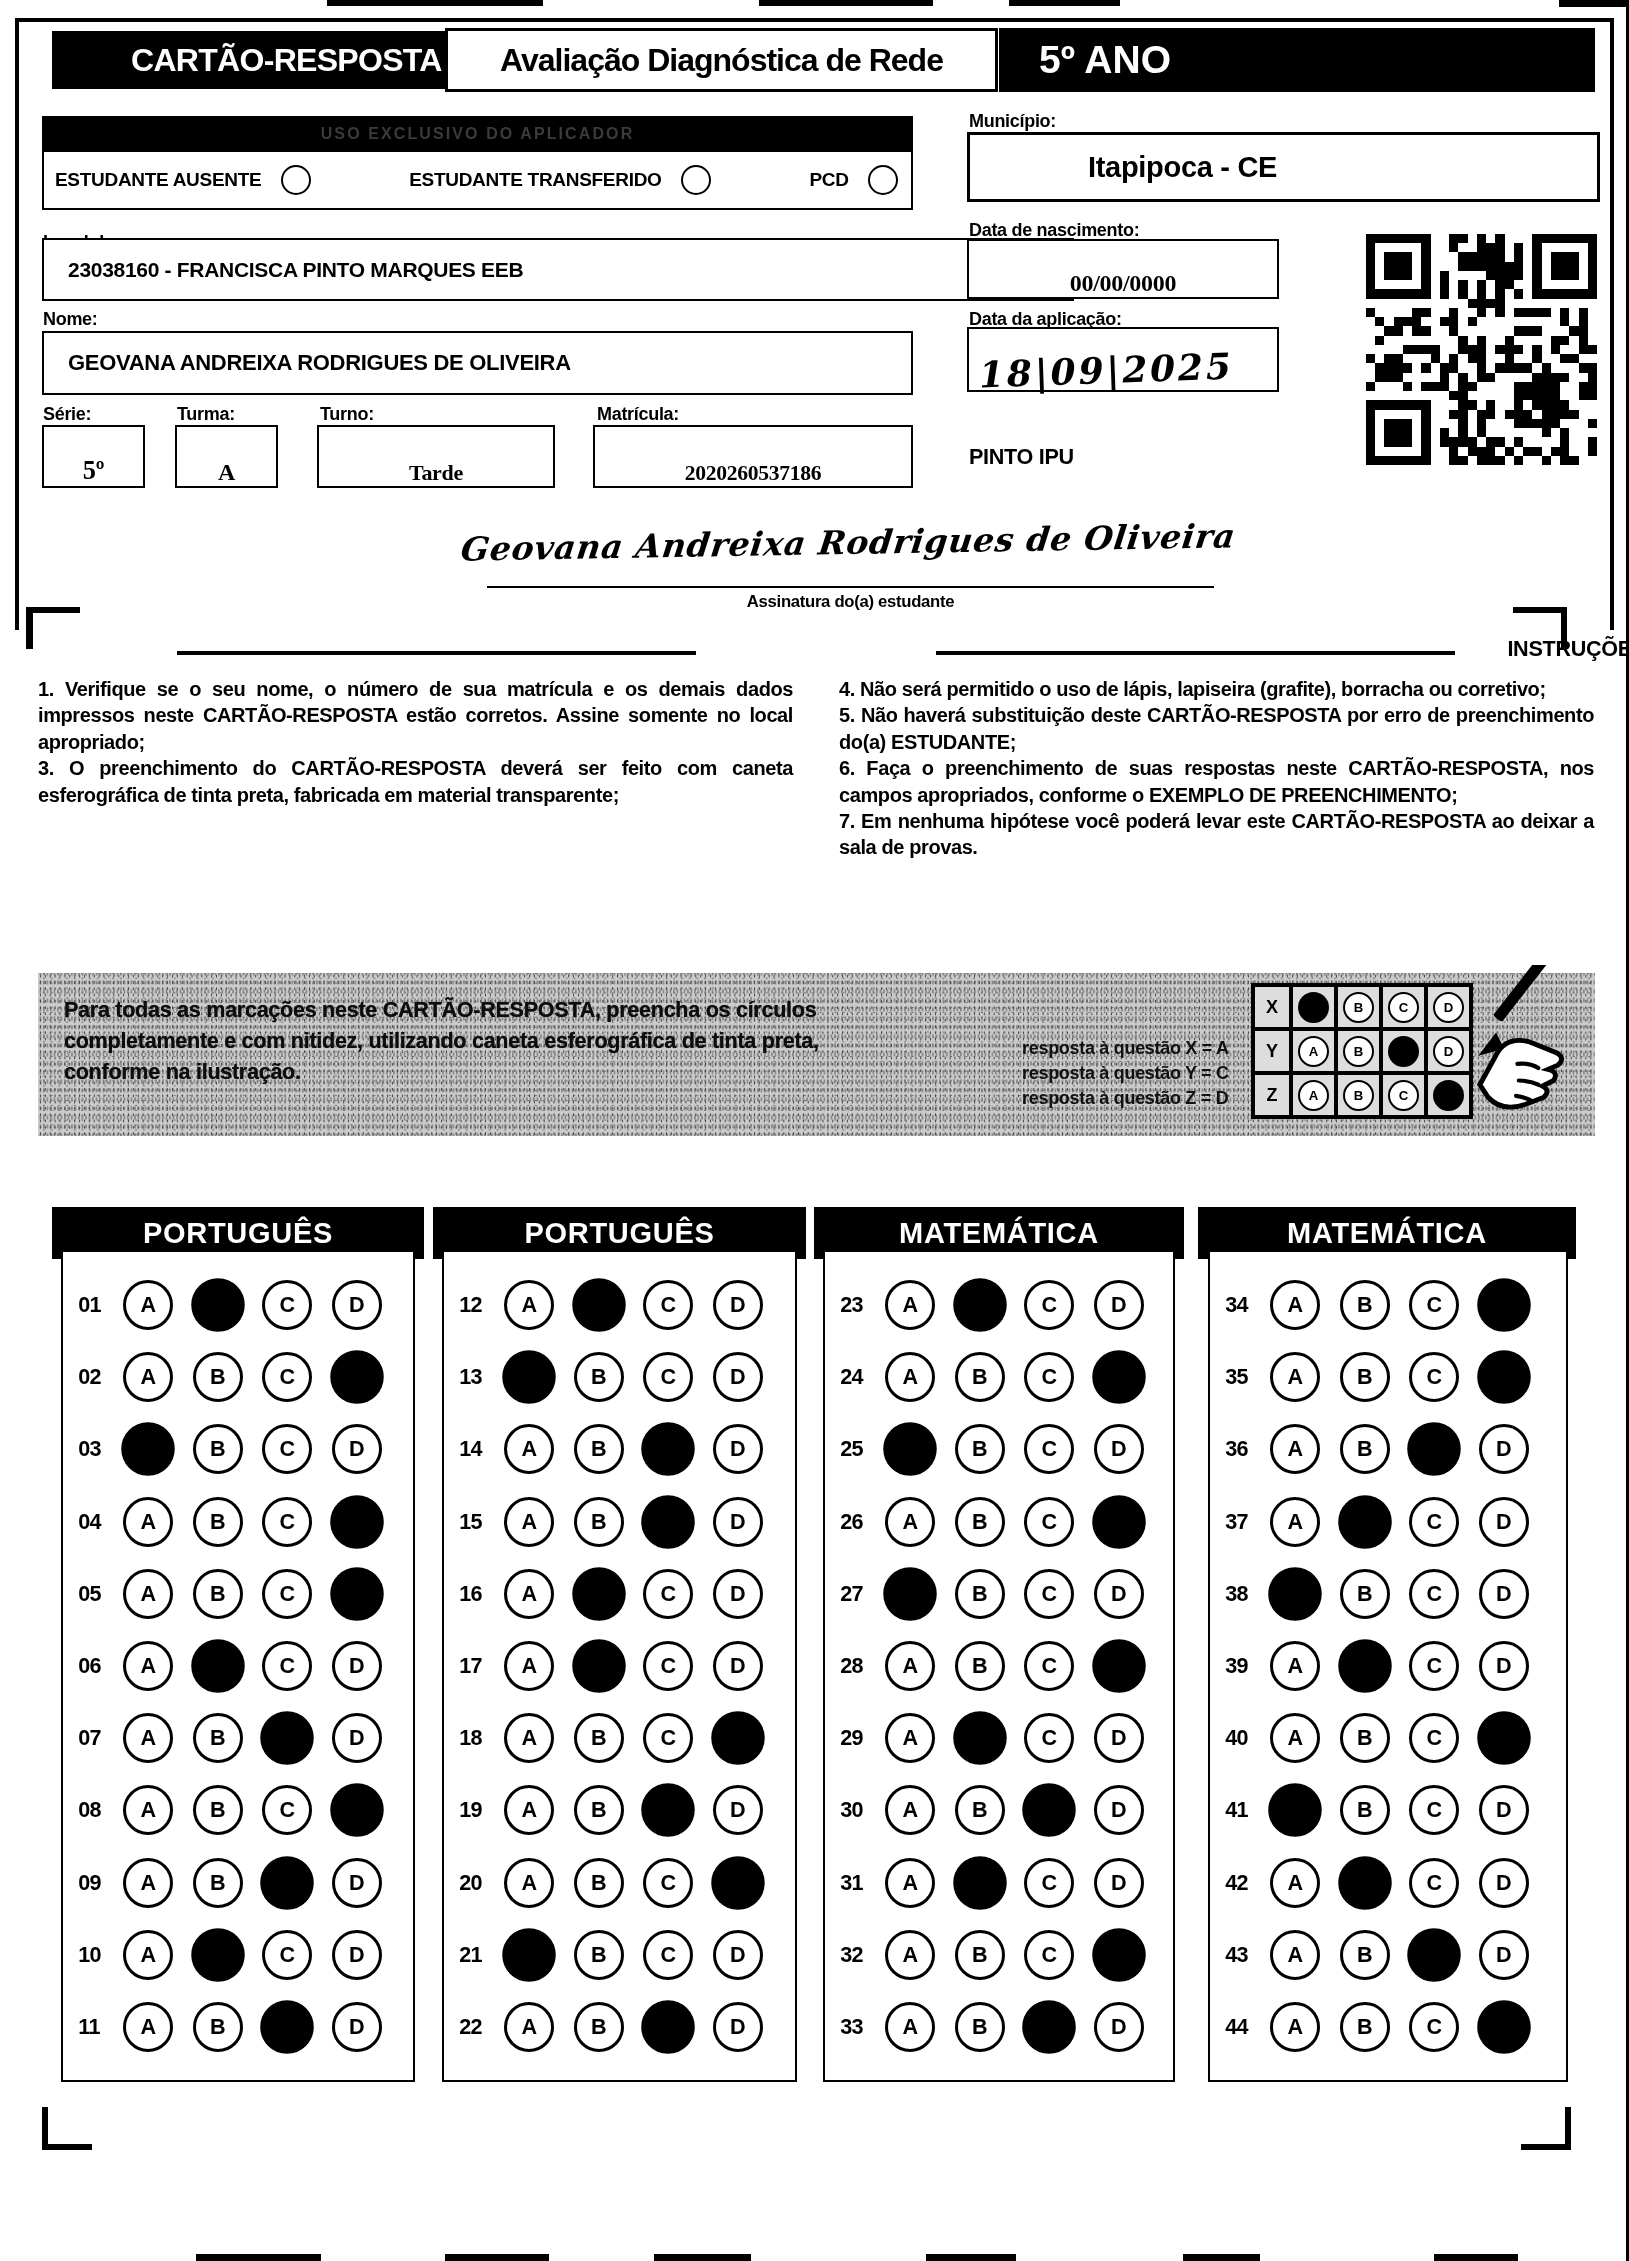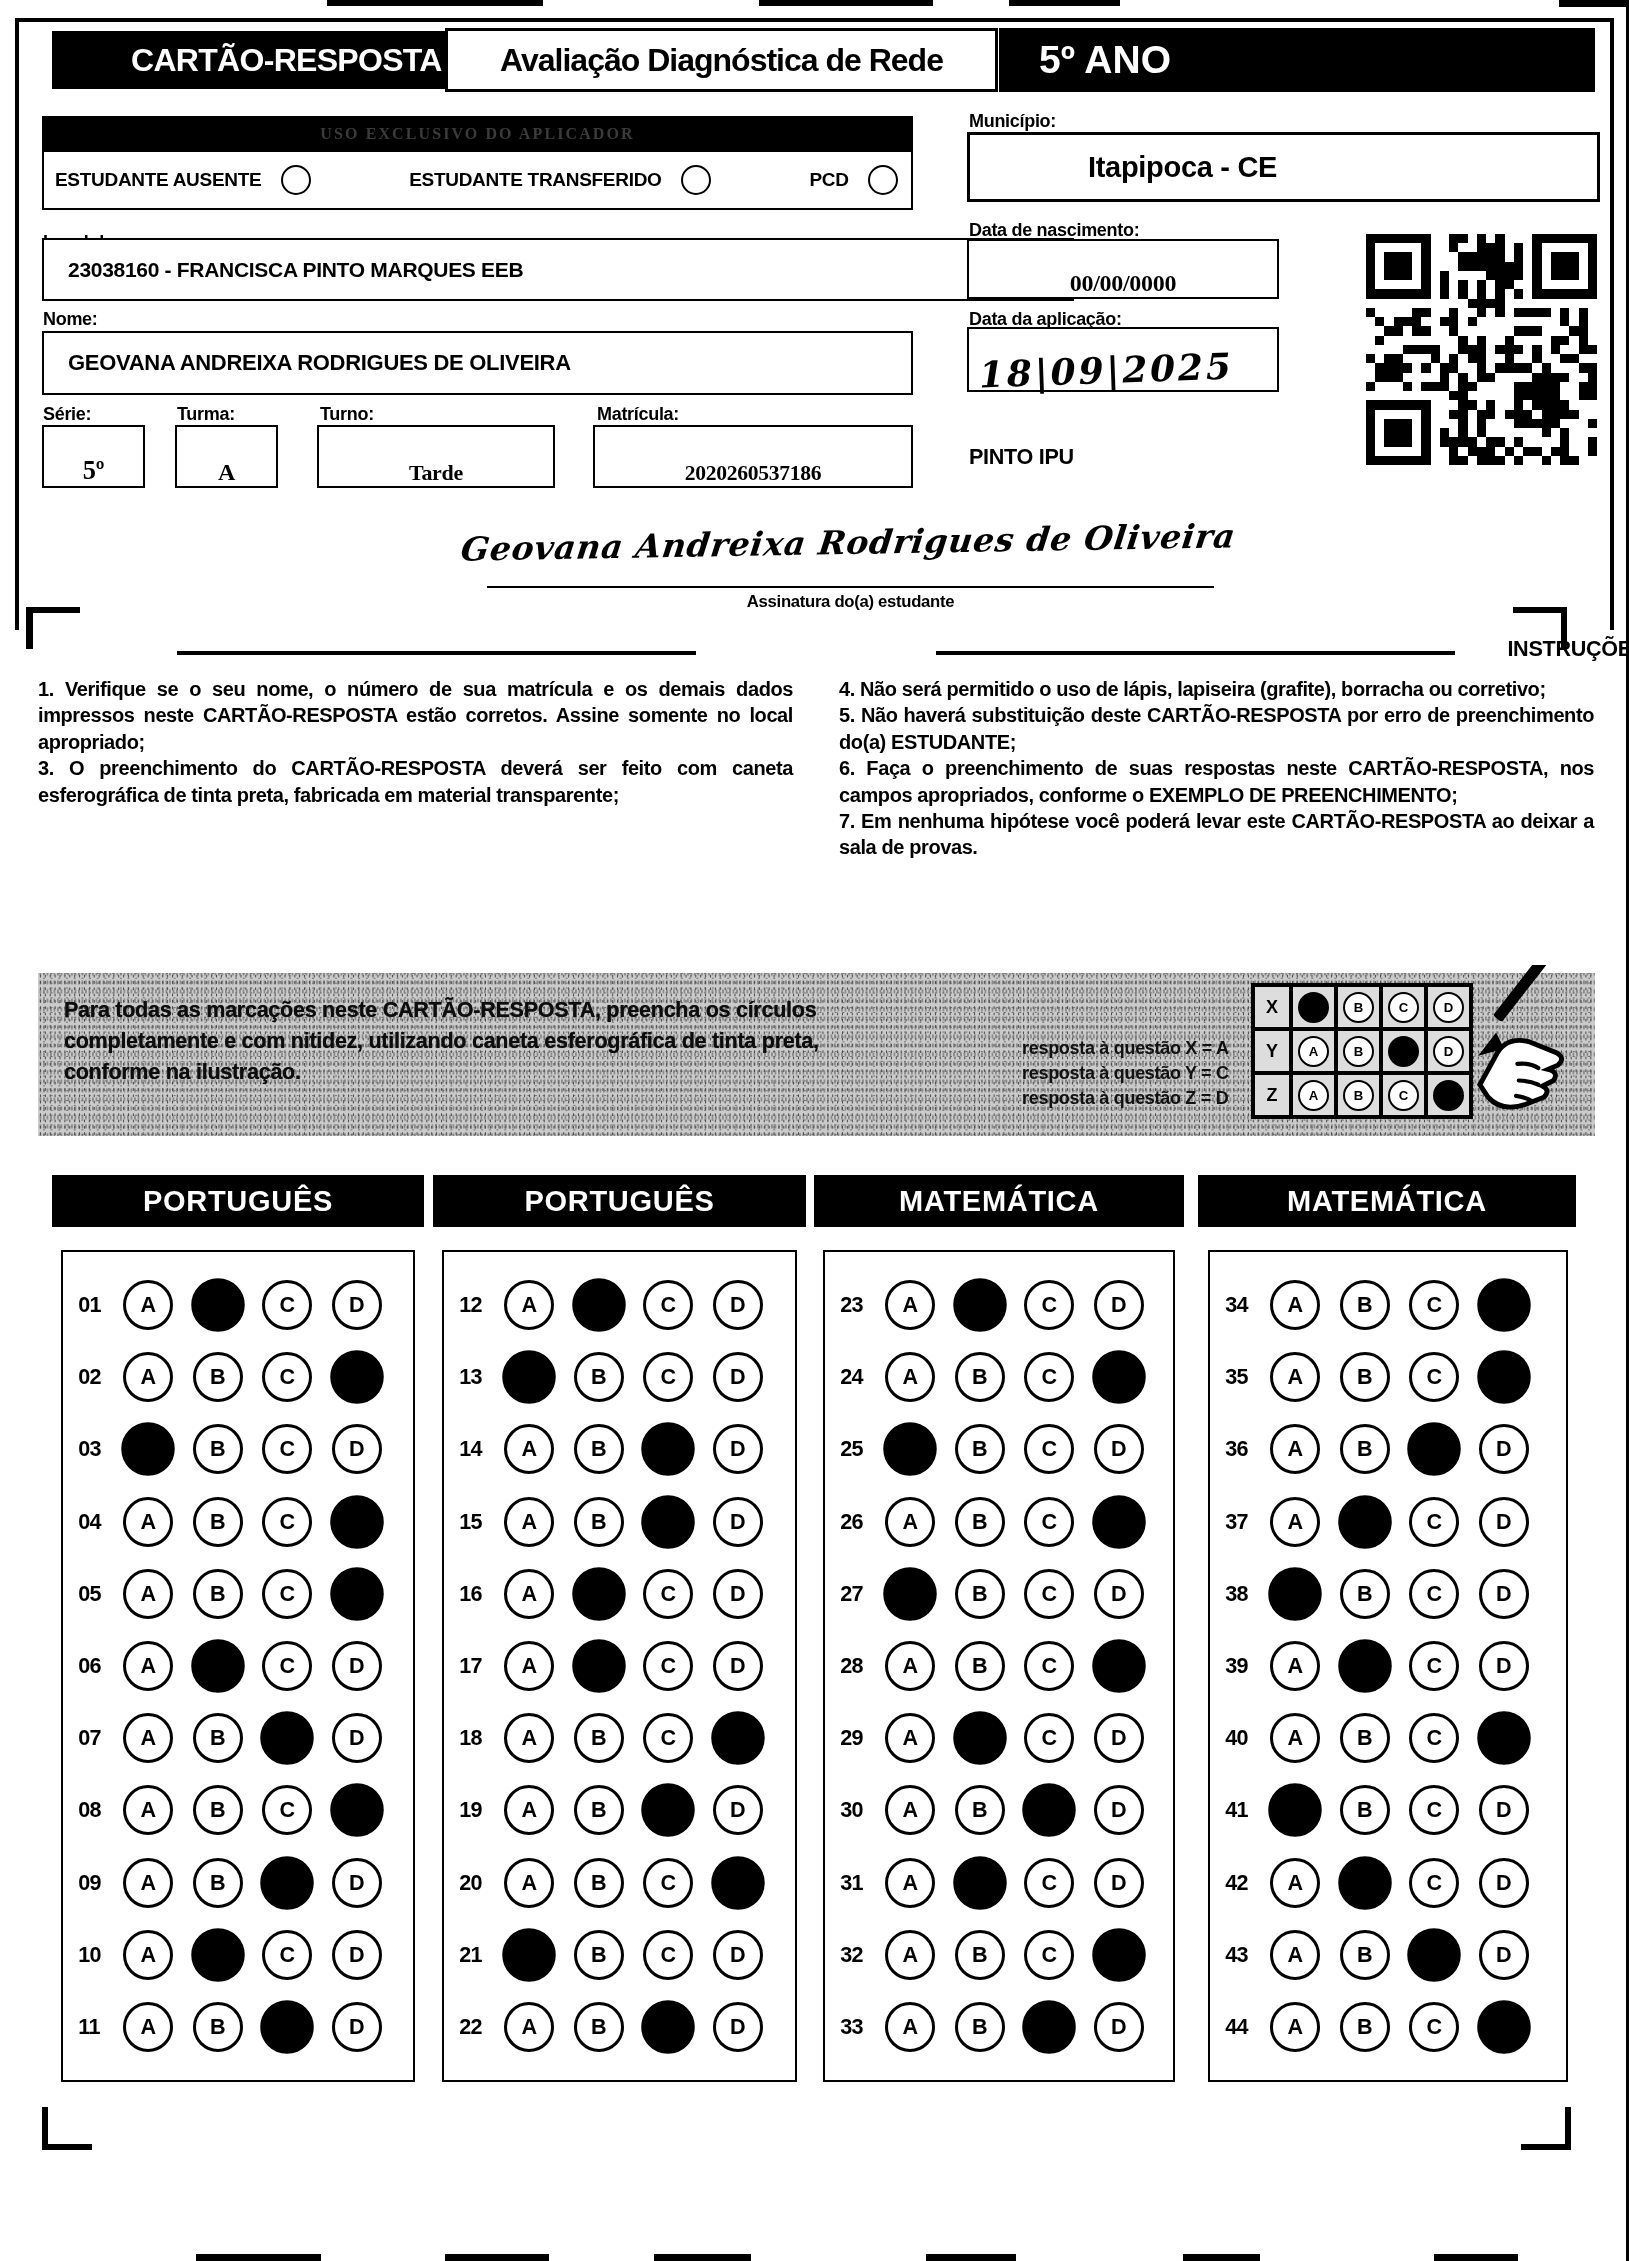--- a/index.html
+++ b/index.html
@@ -40,21 +40,21 @@
            grid-template-columns:38px repeat(4,45px);}
   .ex-cell{border:2.1px solid #000;display:flex;align-items:center;justify-content:center;
            height:40px;background:#ddd;}
   .ex-lab{font-weight:bold;font-size:18px;}
   .mini-bubble{width:31px;height:31px;border:2.8px solid #000;border-radius:50%;background:#fff;
                display:flex;align-items:center;justify-content:center;font-weight:bold;font-size:13.2px;box-sizing:border-box;}
   .mini-bubble.filled{background:#000;}
   .mini-bubble.filled span{visibility:hidden;}
   
   .ans-header{position:absolute;background:#000;color:#fff;display:flex;align-items:center;justify-content:center;
-              font-weight:bold;font-size:29px;letter-spacing:0.7px;}
+              font-weight:bold;font-size:29px;letter-spacing:0.7px;margin-top:32px;}
   .ans-box{position:absolute;border:2.8px solid #000;background:#fff;box-sizing:border-box;
            display:flex;flex-direction:column;justify-content:space-between;padding:28px 0 28px 15.3px;}
   .ans-row{display:flex;align-items:center;}
   .ans-num{width:45px;font-weight:bold;font-size:21.6px;letter-spacing:-0.7px;flex:none;}
   .bubble{width:50px;height:50px;border:3.5px solid #000;border-radius:50%;background:#fff;flex:none;
           display:flex;align-items:center;justify-content:center;font-weight:bold;font-size:21.6px;
           margin-right:19.5px;box-sizing:border-box;}
   .bubble.filled{background:#000;transform:scale(1.07);}
   .bubble.filled span{visibility:hidden;}
   
@@ -87,21 +87,21 @@
     <span class="val" style="font-size:32px;padding-left:79px;letter-spacing:-0.7px;">CARTÃO-RESPOSTA</span>
   </div>
   <div class="hdr-mid" style="left:445px;top:28px;width:553px;height:64px;">
     <span class="val" style="font-size:32px;letter-spacing:-1px;">Avaliação Diagnóstica de Rede</span>
   </div>
   <div class="hdr-black" style="left:999px;top:28px;width:596px;height:64px;">
     <span class="val" style="font-size:39px;padding-left:40px;letter-spacing:0px;">5º ANO</span>
   </div>
 
   <div class="hdr-black" style="left:42px;top:116px;width:871px;height:35px;justify-content:center;">
-    <span style="font-size:16px;font-weight:bold;letter-spacing:2.1px;color:#4a4a4a;opacity:0.8;font-family:Liberation Serif, serif;">USO EXCLUSIVO DO APLICADOR</span>
+    <span style="font-size:16px;font-weight:bold;letter-spacing:2.1px;color:#4a4a4a;opacity:0.8;">USO EXCLUSIVO DO APLICADOR</span>
   </div>
 
   <div class="box" style="left:42px;top:150px;width:871px;height:60px;">
     <div class="status-row" style="left:0;top:0;width:100%;height:100%;padding:0 12.5px 0 11px;box-sizing:border-box;justify-content:space-between;">
         <div style="display: flex; align-items: center;">
           <div class="status-label">ESTUDANTE AUSENTE</div>
           <div class="status-circle"></div>
         </div>
         <div style="display: flex; align-items: center;">
           <div class="status-label">ESTUDANTE TRANSFERIDO</div>

